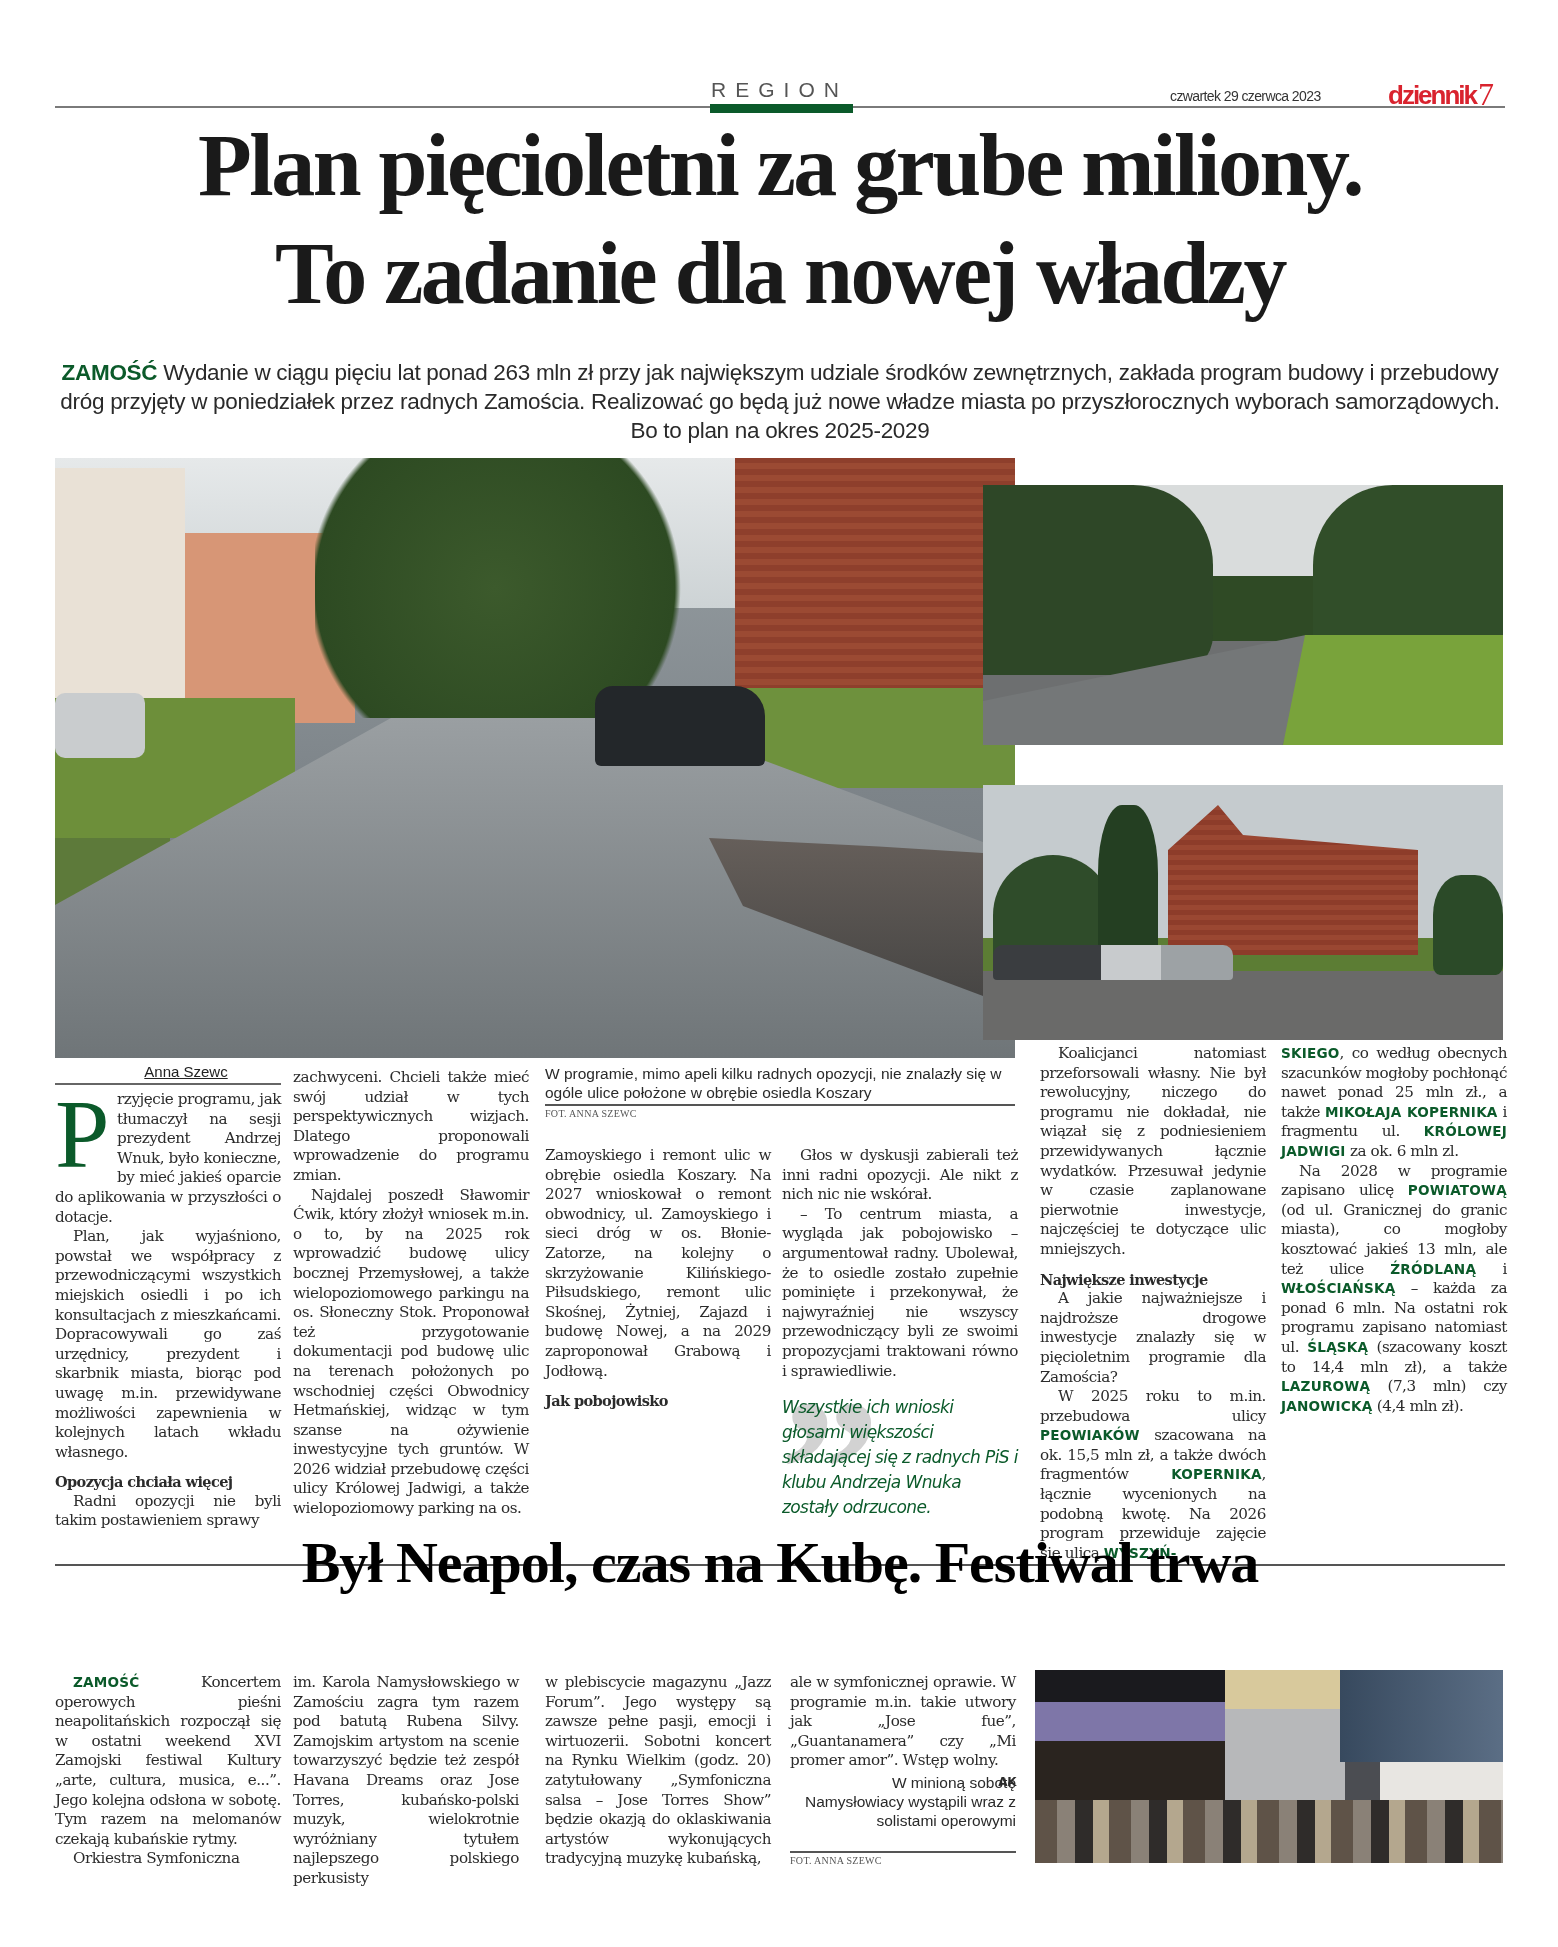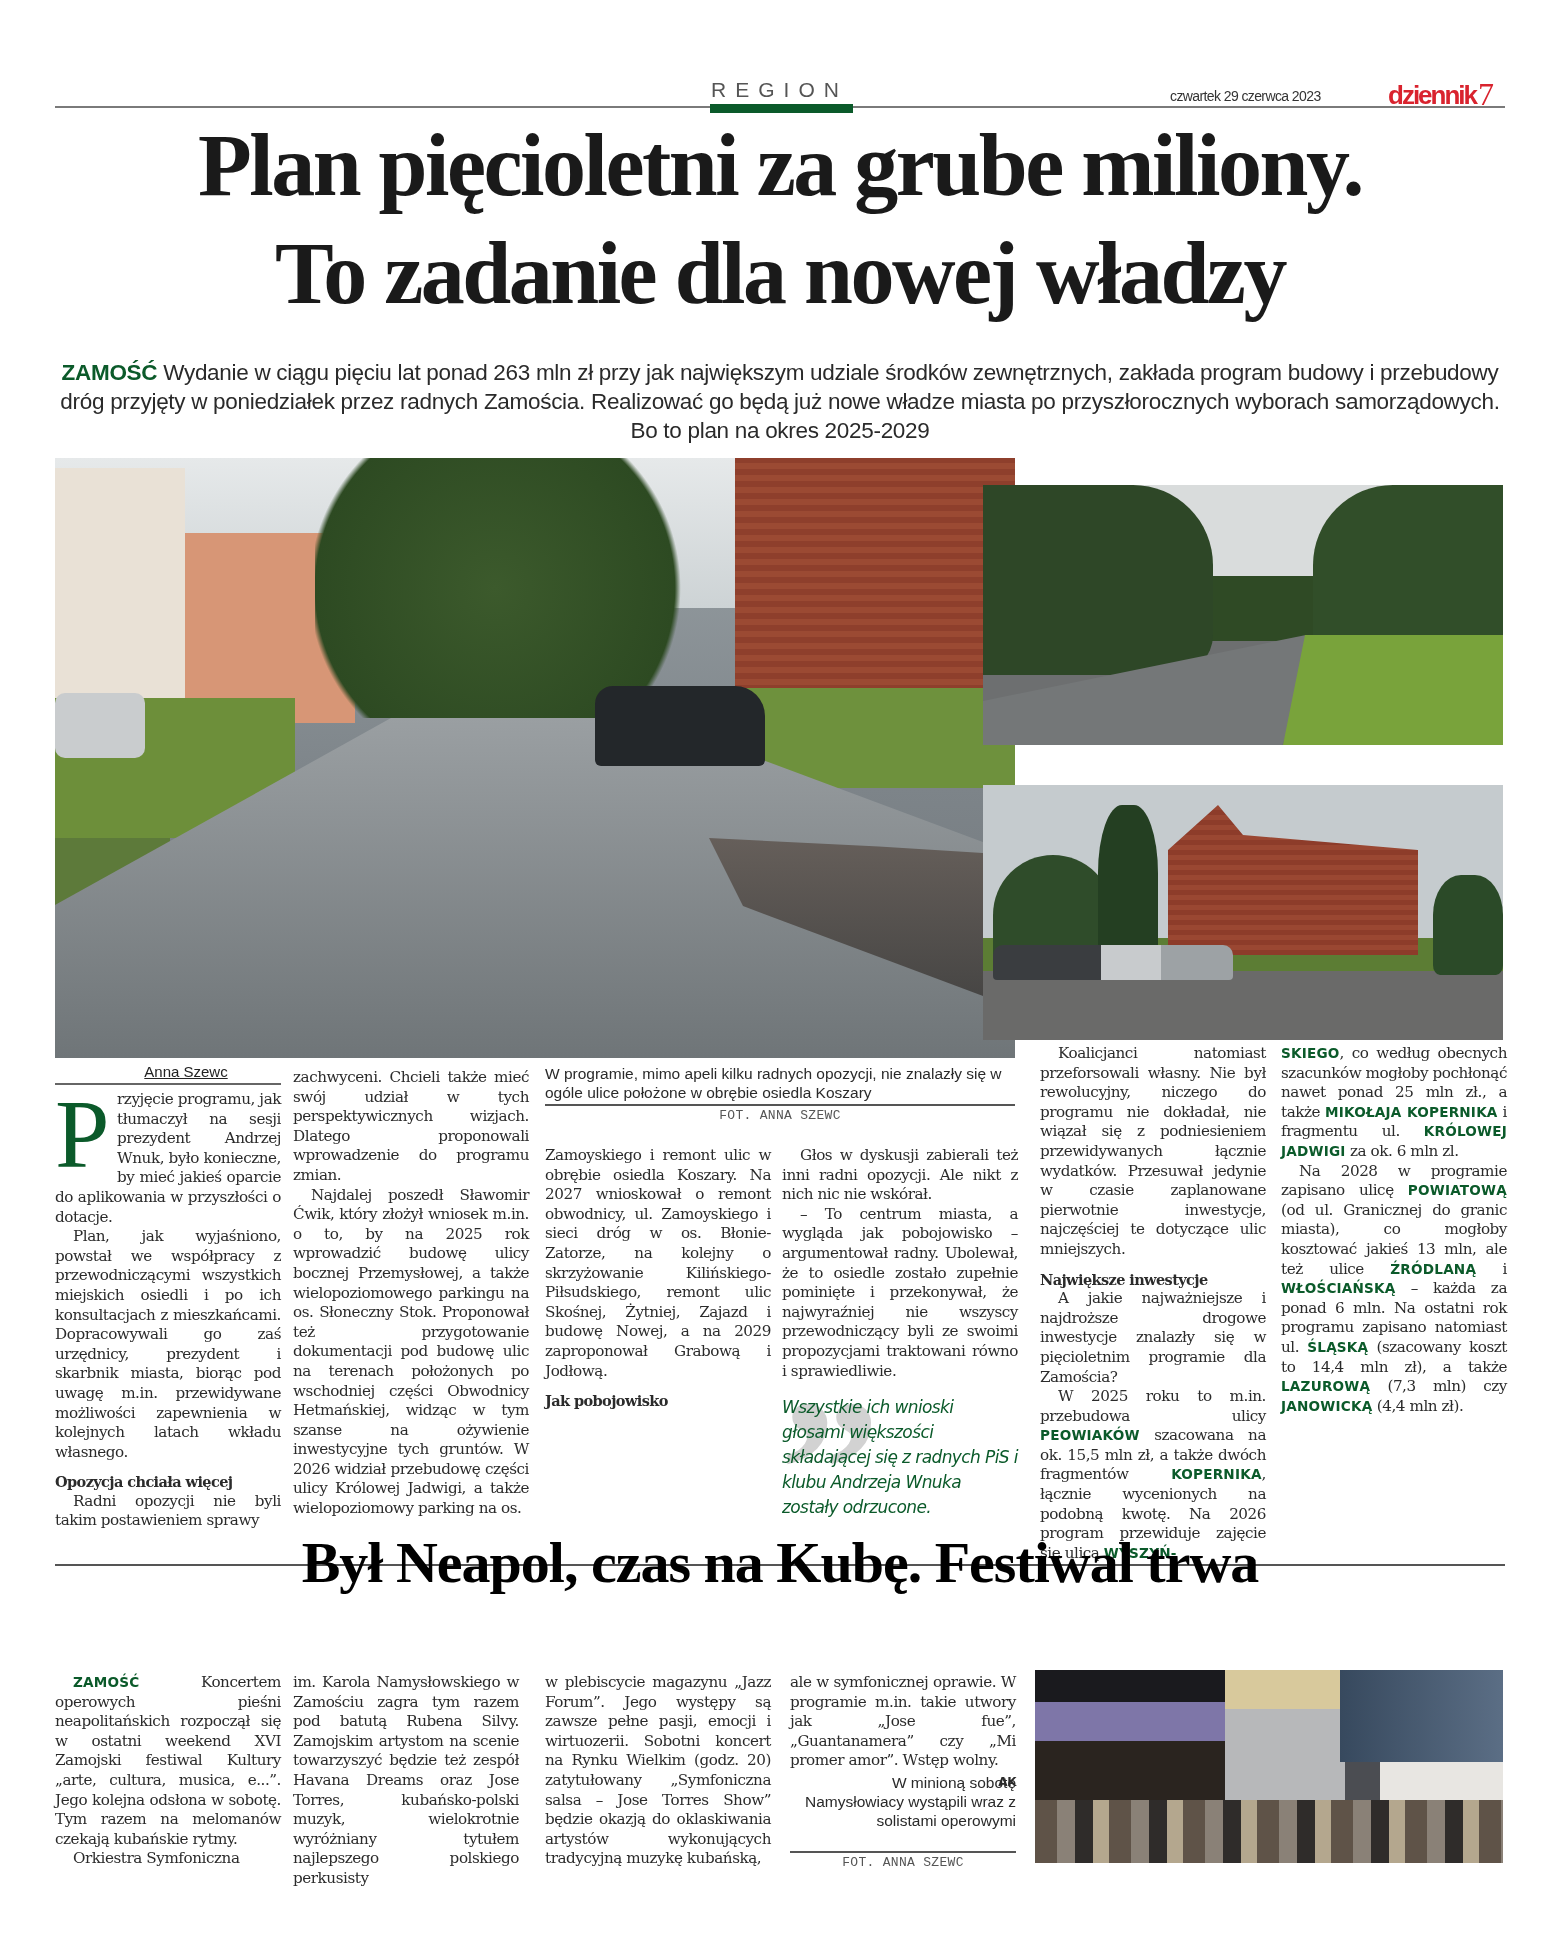--- a/index.html
+++ b/index.html
@@ -59,21 +59,21 @@
   .photo-concert { left: 1035px; top: 1670px; width: 468px; height: 193px; background: #4b4d52; }
   .photo-concert .stage { left: 0; top: 0; width: 190px; height: 130px; background: linear-gradient(180deg,#1a1a1e 0 25%, #7e76a8 25% 55%, #2a241f 55%); }
   .photo-concert .house { left: 190px; top: 0; width: 120px; height: 130px; background: linear-gradient(180deg,#d8c99c 0 30%, #b7b8ba 30%); }
   .photo-concert .screen { left: 305px; top: 0; width: 163px; height: 92px; background: linear-gradient(90deg,#37495e,#5b6e85); }
   .photo-concert .arcade { left: 345px; top: 92px; width: 123px; height: 45px; background: #e8e6e2; }
   .photo-concert .crowd { left: 0; top: 130px; width: 468px; height: 63px; background: repeating-linear-gradient(90deg,#5f5348 0 22px,#8a8177 22px 40px,#2f2c2a 40px 58px,#b4a78e 58px 74px); }
 
   
   .caption { font-family: "Liberation Sans", sans-serif; font-size: 15.5px; line-height: 19px; color: #2a2a2a; }
   .caption-rule { height: 2px; background: #555; }
-  .photo-credit { font-family: Liberation Mono, monospace; font-size: 13px; color: #555; text-align: center; letter-spacing: .3px; }
+  .photo-credit { font-family: Liberation Serif, serif; font-size: 10px; color: #555; text-align: left; letter-spacing: .3px; }
 
   
   .col { font-family: "DejaVu Serif", serif; font-size: 15.2px; line-height: 19.6px; color: #2b2b2b; text-align: justify; letter-spacing: -0.45px; hyphens: manual; }
   .col p { text-indent: 18px; }
   .col p.noindent { text-indent: 0; }
   .col .subhead { font-family: "DejaVu Serif", serif; font-weight: bold; font-size: 14.5px; text-indent: 0; margin-top: 10px; letter-spacing: -0.6px; }
   .hl { font-family: "DejaVu Sans", sans-serif; font-weight: bold; color: #0b5a2a; font-size: 13.6px; letter-spacing: .2px; }
 
   .byline { left: 92px; top: 1063px; width: 188px; text-align: center; font-family: "Liberation Sans", sans-serif; font-size: 15px; color: #222; text-decoration: underline; }
   .byline-rule { left: 55px; top: 1083px; width: 226px; height: 1.5px; background: #666; }

